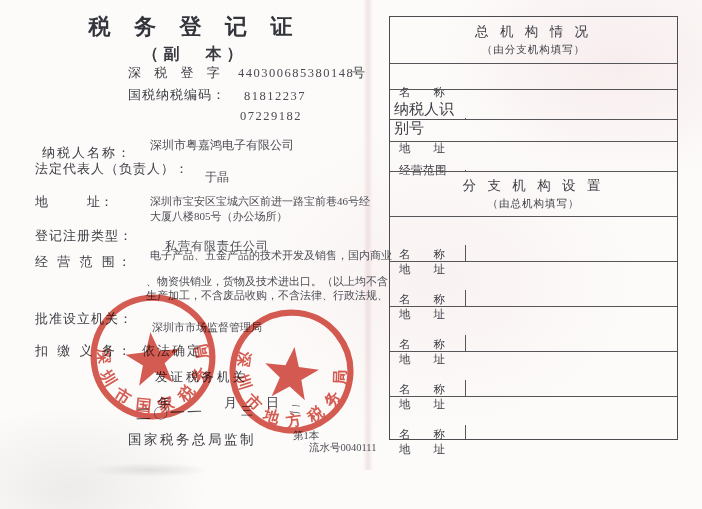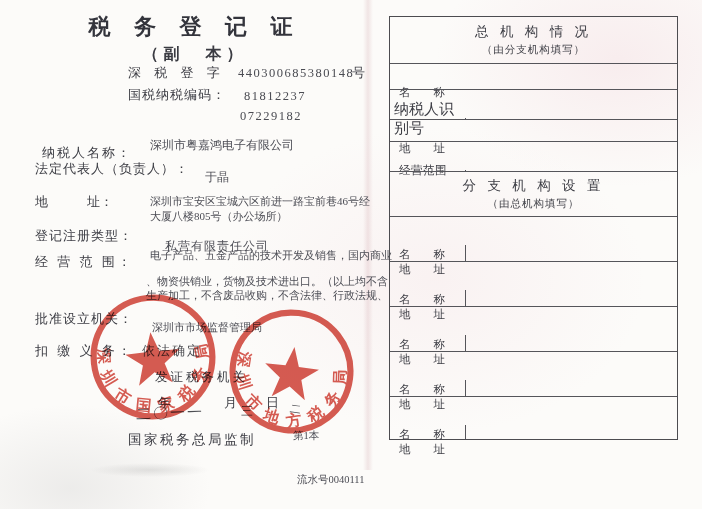--- a/index.html
+++ b/index.html
@@ -88,21 +88,21 @@
 
   <div class="abs lbl" style="left:158px;top:394px;">年</div>
   <div class="abs lbl" style="left:224px;top:394px;">月</div>
   <div class="abs lbl" style="left:266px;top:394px;">日</div>
   <div class="abs hand" style="left:136px;top:404px;transform:rotate(-2deg);">二〇一一</div>
   <div class="abs hand" style="left:241px;top:403px;font-size:12px;">三</div>
   <div class="abs hand" style="left:290px;top:402px;font-size:11px;transform:rotate(8deg);">二</div>
 
   <div class="abs lbl" style="left:128px;top:431px;letter-spacing:2.5px;font-size:13.5px;">国家税务总局监制</div>
   <div class="abs val" style="left:293px;top:429px;font-size:10.5px;">第1本</div>
-  <div class="abs val" style="left:297px;top:441px;font-size:10.5px;margin-top:32px;">流水号0040111</div>
+  <div class="abs val" style="left:309px;top:441px;font-size:10.5px;">流水号0040111</div>
 
   <svg class="stamp" style="left:86px;top:290px;transform:rotate(-6deg);" width="134" height="134" viewBox="0 0 140 140">
     <defs>
         <path id="arcL" d="M 16.4,50.5 A 57,57 0 1 0 123.6,50.5" fill="none"></path>
       </defs>
     <circle cx="70" cy="70" r="62" fill="none" stroke="#cf382d" stroke-width="6.5"></circle>
     <polygon fill="#cf382d" points="70,44 77.1,64.3 98.5,64.7 81.4,77.7 87.6,98.3 70,86 52.4,98.3 58.6,77.7 41.5,64.7 62.9,64.3"></polygon>
     <text font-size="16.5" letter-spacing="10" fill="#cf382d" font-weight="600">
       <textPath href="#arcL" startOffset="5">深圳市国家税务局</textPath>
     </text>

